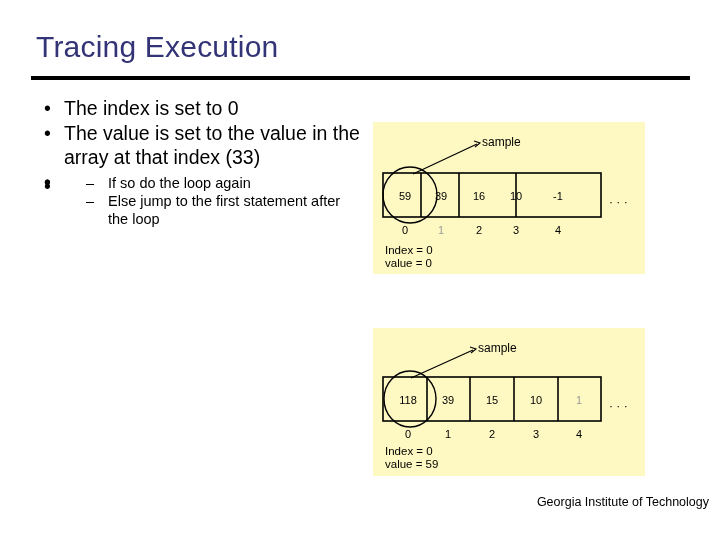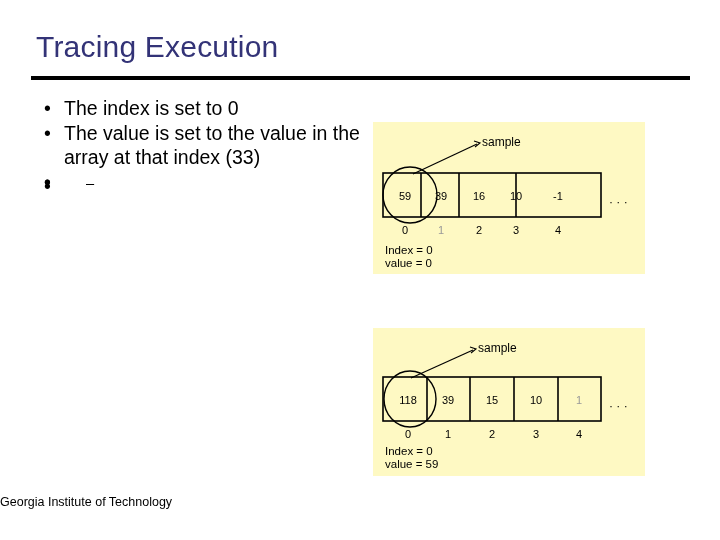--- a/index.html
+++ b/index.html
@@ -107,21 +107,21 @@
     width: 100%;
     height: 100%;
   }
 
   
   .footer {
     position: absolute;
     left: 0;
     top: 495px;
     width: 709px;
-    text-align: left;
+    text-align: right;
     font-size: 12.5px;
     color: #000000;
   }
 </style>
 </head>
 <body>
 
 <div class="slide-title">Tracing Execution</div>
 <div class="title-rule"></div>
 
@@ -146,23 +146,25 @@
       <span class="bullet-dot">•</span>
     </li>
 
     <li>
       <span class="bullet-dot">•</span>
 
       <div class="sub-wrap">
         <ul class="lvl2">
           <li>
             <span class="bullet-dash">–</span>
+            <span>If so do the loop again</span>
           </li>
           <li>
             <span class="bullet-dash">–</span>
+            <span>Else jump to the first statement after the loop</span>
           </li>
         </ul>
       </div>
     </li>
 
   </ul>
 </div>
 
 <div class="diagram-panel" id="diagram-panel-1">
   <svg class="diagram-svg" viewBox="0 0 272 152" xmlns="http://www.w3.org/2000/svg">

